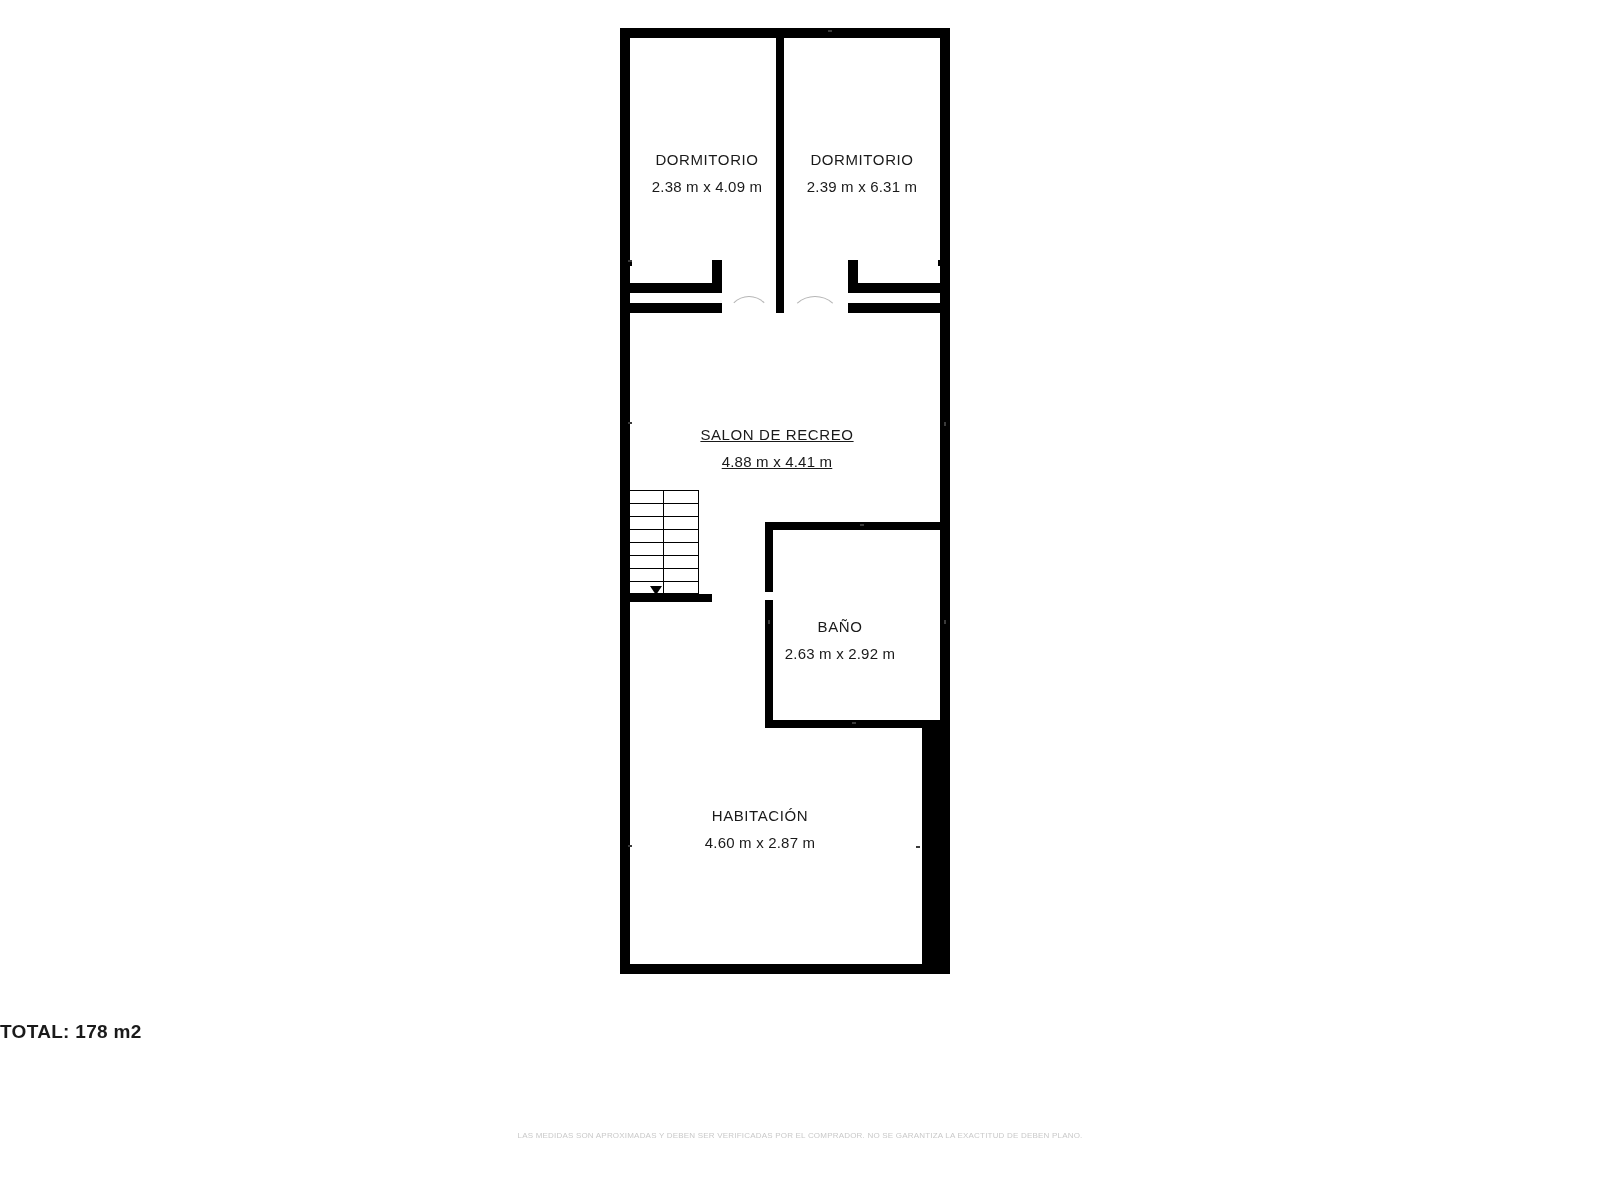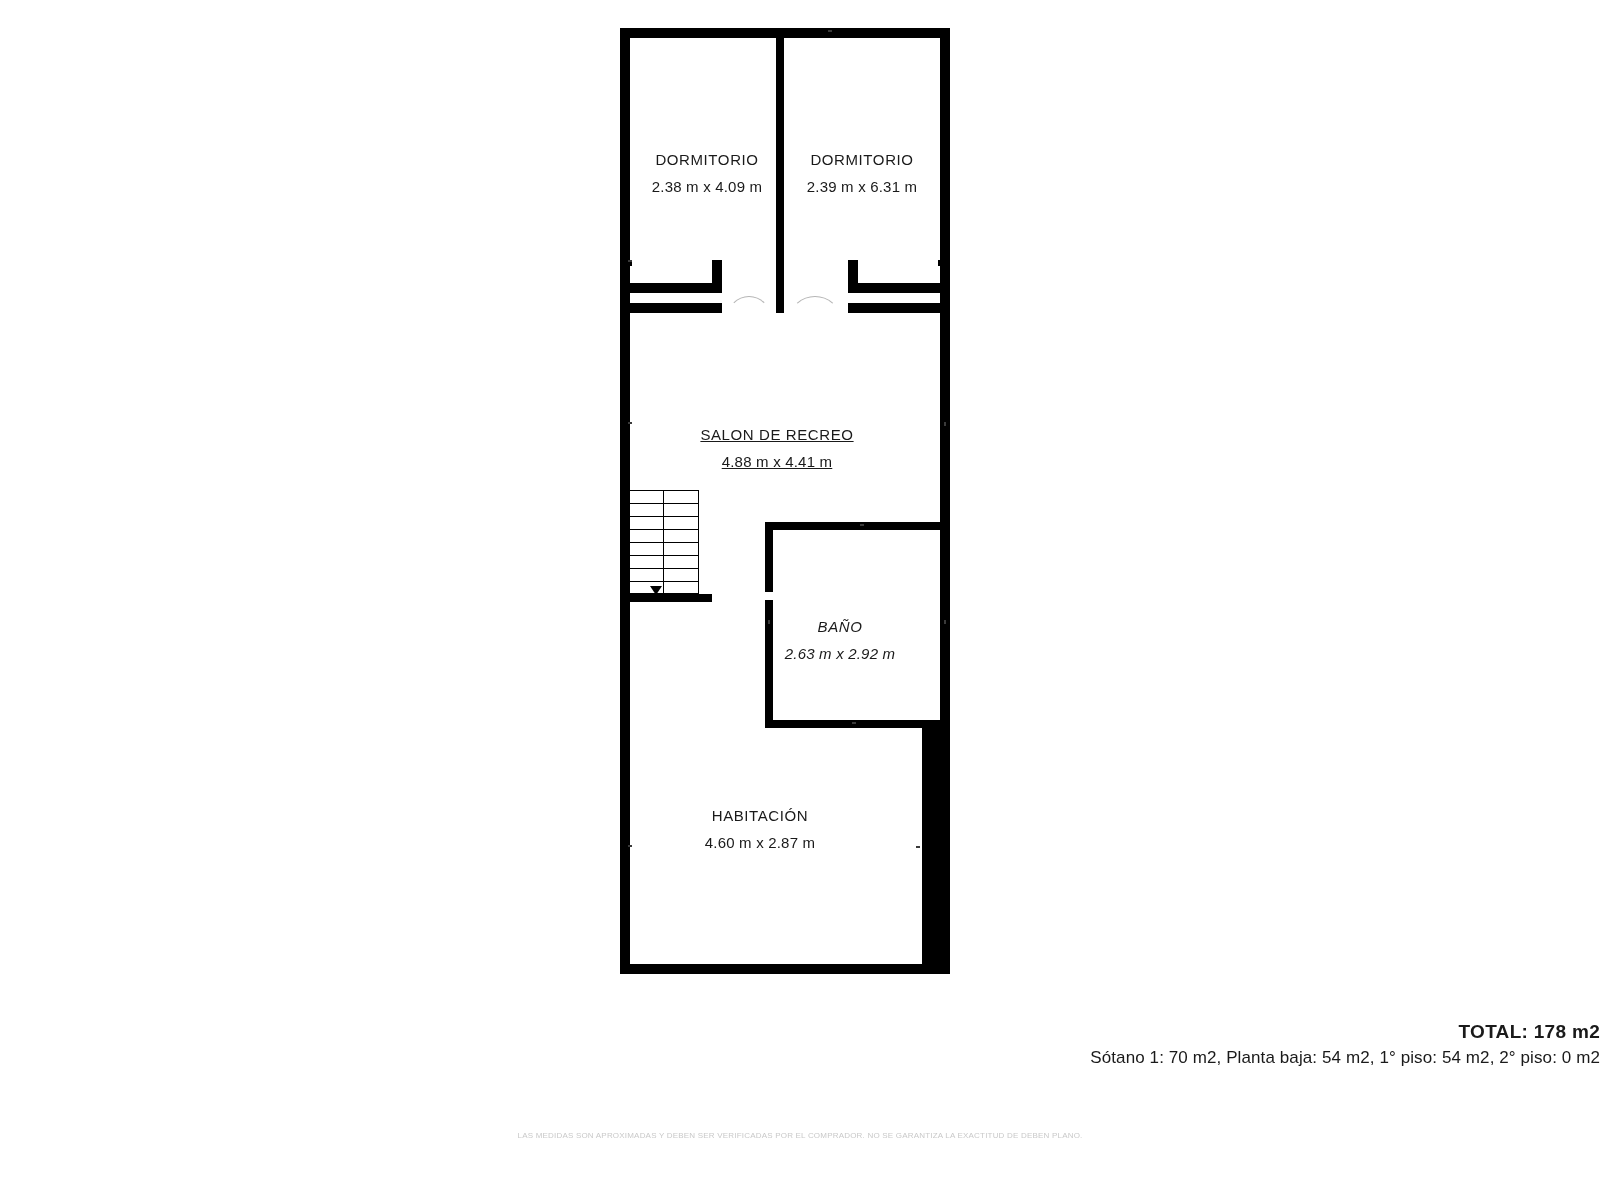--- a/index.html
+++ b/index.html
@@ -76,21 +76,21 @@
   }
   .tick {
     position: absolute;
     background: #3a3a3a;
   }
   #summary {
     position: absolute;
     left: 0;
     top: 1018px;
     width: 1600px;
-    text-align: right;
+    text-align: left;
   }
   #summary .total {
     font-size: 19px;
     font-weight: bold;
     letter-spacing: 0.3px;
     line-height: 27px;
   }
   #summary .line {
     font-size: 17px;
     line-height: 25px;
@@ -179,30 +179,29 @@
   <div class="room-label" style="left:862px; top:150px;">
     <div class="room-name">DORMITORIO</div>
     <div class="room-dims">2.39 m x 6.31 m</div>
   </div>
 
   <div class="room-label" style="left:777px; top:425px;text-decoration:underline;">
     <div class="room-name">SALON DE RECREO</div>
     <div class="room-dims">4.88 m x 4.41 m</div>
   </div>
 
-  <div class="room-label" style="left:840px; top:617px;font-style:italic;">
+  <div class="room-label" style="left:840px; top:617px;">
     <div class="room-name">BAÑO</div>
     <div class="room-dims">2.63 m x 2.92 m</div>
   </div>
 
   <div class="room-label" style="left:760px; top:806px;">
     <div class="room-name">HABITACIÓN</div>
     <div class="room-dims">4.60 m x 2.87 m</div>
   </div>
 
 </div>
 
 <div id="summary">
   <div class="total">TOTAL: 178 m2</div>
-  <div class="line">Sótano 1: 70 m2, Planta baja: 54 m2, 1° piso: 54 m2, 2° piso: 0 m2</div>
 </div>
 
 <div id="disclaimer">LAS MEDIDAS SON APROXIMADAS Y DEBEN SER VERIFICADAS POR EL COMPRADOR. NO SE GARANTIZA LA EXACTITUD DE DEBEN PLANO.</div>
 
 </body></html>

